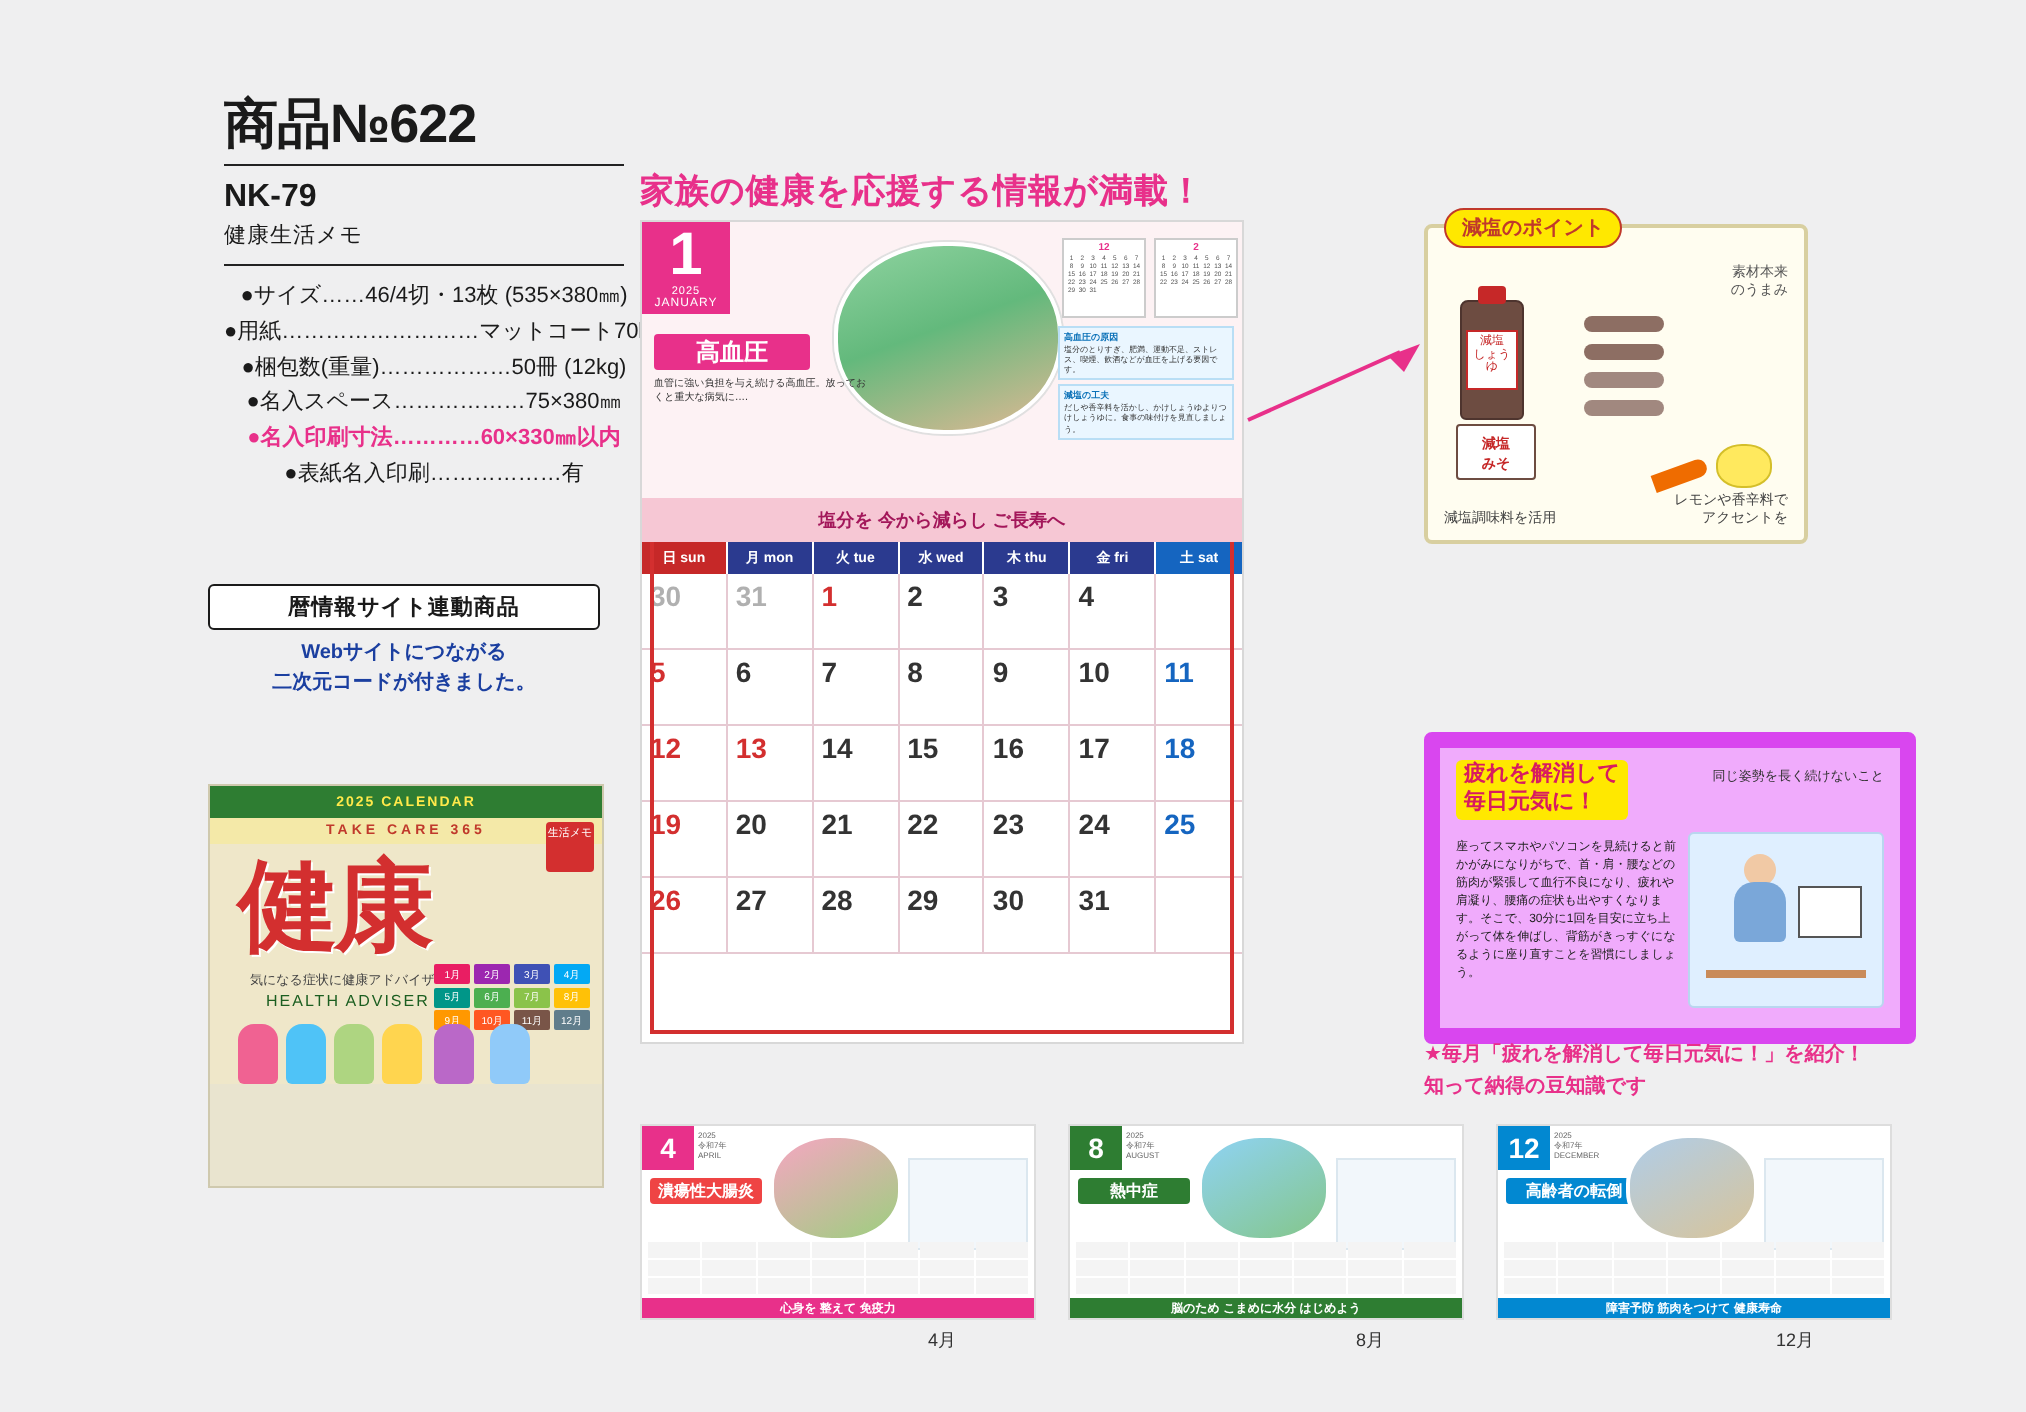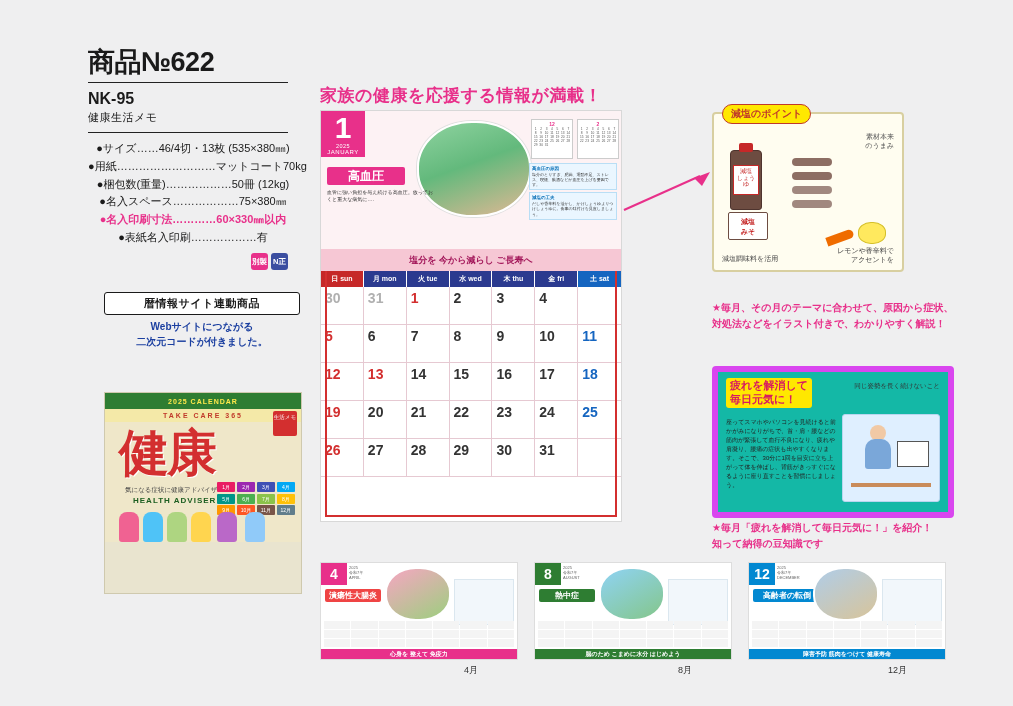--- a/index.html
+++ b/index.html
@@ -6,21 +6,21 @@
   body{
     width:1013px;height:706px;
     background:#efeff0;
     font-family:"Liberation Sans","DejaVu Sans",sans-serif;
     overflow:hidden;
     position:relative;
   }
   .page{position:absolute;left:0;top:0;width:1013px;height:706px;}
 
   
-  .spec{position:absolute;left:88px;top:48px;width:210px;}
+  .spec{position:absolute;left:112px;top:48px;width:210px;}
   .prod-no{
     font-size:27px;font-weight:bold;letter-spacing:-0.5px;
     color:#1a1a1a;line-height:1.1;
   }
   .rule{border-bottom:1.5px solid #222;margin:4px 0 6px 0;width:200px;}
   .model{font-size:16px;font-weight:bold;color:#1a1a1a;line-height:1.2;}
   .subname{font-size:11px;color:#1a1a1a;margin-top:2px;letter-spacing:0.5px;}
   .rule2{border-bottom:1.5px solid #222;margin:7px 0 7px 0;width:200px;}
   .spec-list{font-size:11px;color:#1a1a1a;line-height:1.62;text-align:center;}
   .spec-list div{white-space:nowrap;}
@@ -61,21 +61,21 @@
     position:relative;height:120px;background:#efe7c9;padding-left:48px;
   }
   .cover-kanji{
     position:absolute;left:14px;top:6px;font-size:50px;font-weight:bold;color:#d32f2f;
     letter-spacing:-2px;line-height:1;text-shadow:1px 1px 0 #fff;
   }
   .cover-sub{
     position:absolute;left:20px;top:64px;font-size:6.5px;color:#444;
   }
   .cover-ha{
-    position:absolute;left:28px;top:74px;font-size:8px;color:#1b5e20;font-weight:bold;letter-spacing:1px;
+    position:absolute;left:28px;top:74px;font-size:8px;color:#1b5e20;font-weight:normal;letter-spacing:1px;
   }
   .cover-kids{position:absolute;left:0;top:86px;width:100%;height:34px;}
   .kid{position:absolute;bottom:0;width:20px;height:30px;border-radius:8px 8px 3px 3px;}
   .cover-grid{
     position:absolute;right:6px;top:60px;width:78px;display:grid;
     grid-template-columns:repeat(4,1fr);gap:1.5px;
   }
   .cover-grid div{
     height:10px;font-size:5px;color:#fff;display:flex;align-items:center;justify-content:center;border-radius:1px;
   }
@@ -172,21 +172,21 @@
   .fish{position:absolute;width:40px;height:8px;background:#8d6e63;border-radius:4px;}
   .lemon{position:absolute;right:16px;bottom:26px;width:26px;height:20px;background:#ffe95e;border-radius:13px/10px;border:1px solid #d4bf2a;}
   .carrot{position:absolute;right:48px;bottom:28px;width:28px;height:9px;background:#ef6c00;border-radius:0 5px 5px 0;transform:rotate(-20deg);}
 
   .star-text1{
     position:absolute;left:712px;top:300px;width:250px;font-size:10px;color:#e8308a;font-weight:bold;line-height:1.55;
   }
 
   .panel-tired{
     position:absolute;left:712px;top:366px;width:230px;height:140px;
-    background:#14b8a6;border:6px solid #d946ef;border-radius:4px;
+    background:#f0abfc;border:8px solid #d946ef;border-radius:4px;
   }
   .panel-tired-title{
     position:absolute;left:8px;top:6px;font-size:11px;font-weight:bold;color:#d81b60;line-height:1.25;
     background:#ffe800;padding:1px 4px;border-radius:3px;
   }
   .panel-tired-note{position:absolute;right:8px;top:10px;font-size:6.5px;color:#333;}
   .panel-tired-body{position:absolute;left:8px;top:46px;width:112px;font-size:6px;color:#222;line-height:1.5;}
   .desk-illust{position:absolute;right:8px;top:42px;width:96px;height:86px;background:#dfefff;border:1px solid #b9d6ef;border-radius:3px;}
   .desk-person{position:absolute;left:22px;top:24px;width:26px;height:30px;background:#7aa7d9;border-radius:10px 10px 3px 3px;}
   .desk-head{position:absolute;left:27px;top:10px;width:16px;height:16px;background:#f1c9a5;border-radius:50%;}
@@ -221,34 +221,30 @@
   .thumb-label{position:absolute;top:664px;font-size:9px;color:#333;}
 </style>
 </head>
 <body>
 
 <div class="page">
 
   <div class="spec">
     <div class="prod-no">商品№622</div>
     <div class="rule"></div>
-    <div class="model">NK-95</div>
+    <div class="model">NK-79</div>
     <div class="subname">健康生活メモ</div>
     <div class="rule2"></div>
     <div class="spec-list">
       <div><span>●サイズ</span><span>……</span><span>46/4切・13枚 (535×380㎜)</span></div>
       <div><span>●用紙</span><span>………………………</span><span>マットコート70kg</span></div>
       <div><span>●梱包数(重量)</span><span>………………</span><span>50冊 (12kg)</span></div>
       <div><span>●名入スペース</span><span>………………</span><span>75×380㎜</span></div>
       <div class="pink"><span>●名入印刷寸法</span><span>…………</span><span>60×330㎜以内</span></div>
       <div><span>●表紙名入印刷</span><span>………………</span><span>有</span></div>
-    </div>
-    <div class="badges">
-      <div class="badge-sq">別製</div>
-      <div class="badge-sq alt">N正</div>
     </div>
   </div>
 
   <div class="koyomi">
     <div class="koyomi-title">暦情報サイト連動商品</div>
     <div class="koyomi-text" style="white-space:pre-line">Webサイトにつながる
 二次元コードが付きました。</div>
   </div>
 
   <div class="cover">
@@ -462,21 +458,20 @@
     <div class="fish" style="left:78px;top:58px;"></div>
     <div class="fish" style="left:78px;top:72px;background:#a1887f"></div>
     <div class="fish" style="left:78px;top:86px;background:#a1887f"></div>
     <div class="carrot"></div>
     <div class="lemon"></div>
     <div class="panel-salt-foot">減塩調味料を活用</div>
     <div class="panel-salt-foot2" style="white-space:pre-line">レモンや香辛料で
 アクセントを</div>
   </div>
 
-  <div class="star-text1">★毎月、その月のテーマに合わせて、原因から症状、対処法などをイラスト付きで、わかりやすく解説！</div>
 
   <div class="panel-tired">
     <div class="panel-tired-title" style="white-space:pre-line">疲れを解消して
 毎日元気に！</div>
     <div class="panel-tired-note">同じ姿勢を長く続けないこと</div>
     <div class="panel-tired-body">座ってスマホやパソコンを見続けると前かがみになりがちで、首・肩・腰などの筋肉が緊張して血行不良になり、疲れや肩凝り、腰痛の症状も出やすくなります。そこで、30分に1回を目安に立ち上がって体を伸ばし、背筋がきっすぐになるように座り直すことを習慣にしましょう。</div>
     <div class="desk-illust">
       <div class="desk-head"></div>
       <div class="desk-person"></div>
       <div class="desk-monitor"></div>

